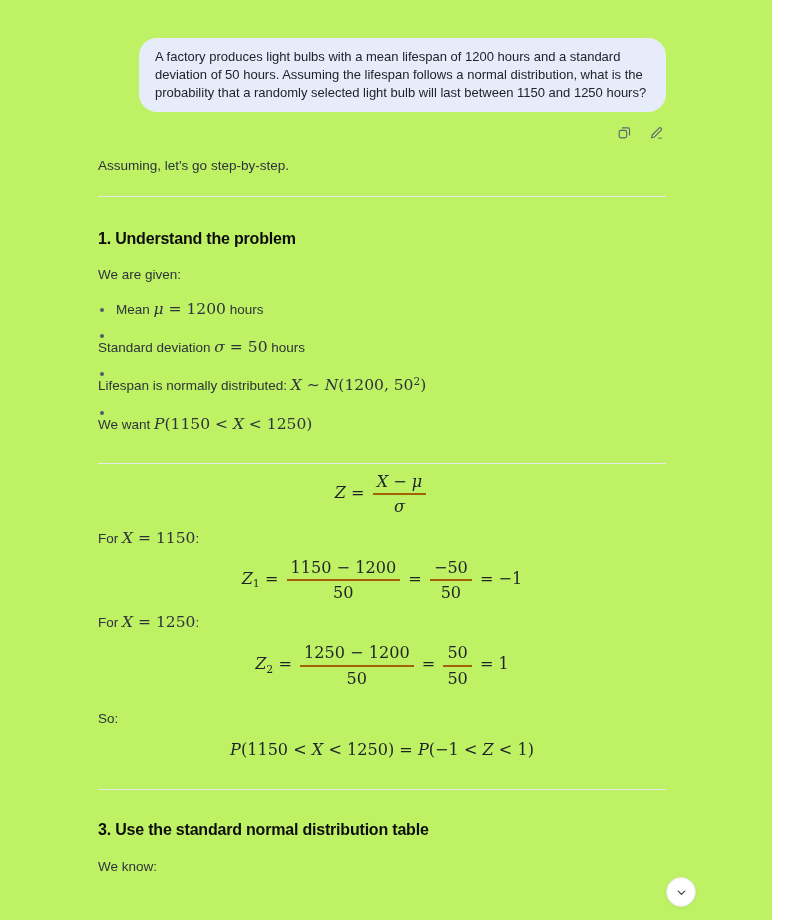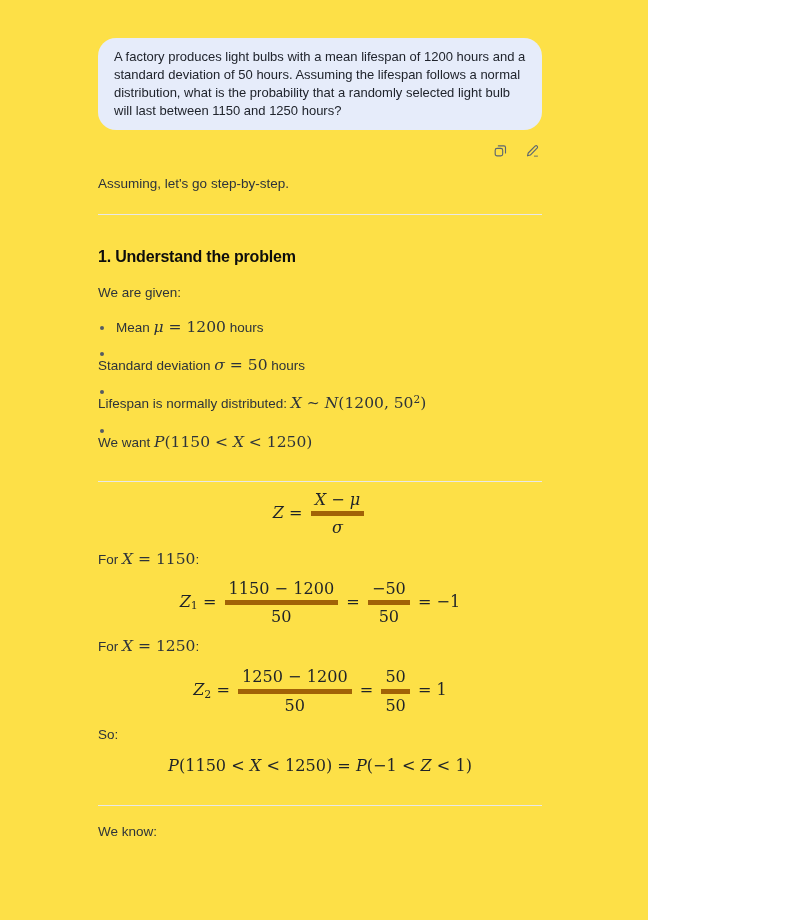--- a/index.html
+++ b/index.html
@@ -1,22 +1,22 @@
 <!DOCTYPE html>
 <html><head>
 <meta charset="utf-8">
 <style>
   * { margin: 0; padding: 0; box-sizing: border-box; }
   html, body { background: #ffffff; }
   .page {
     position: relative;
-    width: 648px;
+    width: 772px;
     height: 920px;
     overflow: hidden;
-    background: #fde047;
+    background: #bef264;
     font-family: "Liberation Sans", sans-serif;
     color: #2d333a;
   }
   .content {
     padding: 38px 106px 0 98px;
   }
   
   .bubble {
     margin-left: auto;
     max-width: 527px;
@@ -84,21 +84,21 @@
   .m-sub { font-family: "DejaVu Serif", serif; font-size: 0.78em; position: relative; top: 0.3em; }
   .m-sup { font-family: "DejaVu Serif", serif; font-size: 0.78em; position: relative; top: -0.45em; }
   .frac {
     display: inline-flex;
     flex-direction: column;
     align-items: center;
     vertical-align: middle;
     margin: 0 3px;
     line-height: 1.2;
   }
-  .frac .num { padding: 0 4px 2px; border-bottom: 5px solid #a16207; }
+  .frac .num { padding: 0 4px 2px; border-bottom: 2px solid #a16207; }
   .frac .den { padding-top: 2px; }
   
   .display {
     text-align: center;
     font-size: 14px;
     color: #1f2328;
     line-height: 22px;
   }
   
   .mt-intro   { margin-top: 16px; }
@@ -106,21 +106,21 @@
   .mt-h21     { margin-top: 31px; }
   .mt-lead1   { margin-top: 15px; }
   .mt-hr2     { margin-top: 29px; }
   .mt-h22     { margin-top: 29px; }
   .mt-lead2   { margin-top: 16px; }
   .mt-disp1   { margin-top: 8px; }
   .mt-for1    { margin-top: 12px; }
   .mt-disp2   { margin-top: 10px; }
   .mt-for2    { margin-top: 11px; }
   .mt-disp3   { margin-top: 11px; }
-  .mt-so      { margin-top: 10px; }
+  .mt-so      { margin-top: 21px; }
   .mt-disp4   { margin-top: 11px; }
   .mt-hr3     { margin-top: 28px; }
   .mt-h23     { margin-top: 29px; }
   .mt-lead3   { margin-top: 16px; }
   
   .scroll-btn {
     position: absolute;
     left: 666px;
     top: 877px;
     width: 30px; height: 30px;
@@ -220,20 +220,21 @@
             <span class="num"><span class="m-p">50</span></span>
             <span class="den"><span class="m-p">50</span></span>
           </span><span class="m-p"> = 1</span></div>
 
       <p class="para mt-so">So:</p>
 
       <div class="display mt-disp4"><span class="m-v">P</span><span class="m-p">(1150 &lt; </span><span class="m-v">X</span><span class="m-p"> &lt; 1250) = </span><span class="m-v">P</span><span class="m-p">(−1 &lt; </span><span class="m-v">Z</span><span class="m-p"> &lt; 1)</span></div>
 
       <div class="divider mt-hr3"></div>
 
+      <h2 class="section-h mt-h23">3. Use the standard normal distribution table</h2>
       <p class="para mt-lead3">We know:</p>
 
     </div>
   </div>
 
   <button class="scroll-btn">
     <span>
       <svg viewBox="0 0 24 24" fill="none" stroke="currentColor" stroke-width="2.4" stroke-linecap="round" stroke-linejoin="round">
         <path d="M6 9.5l6 6 6-6"></path>
       </svg>

